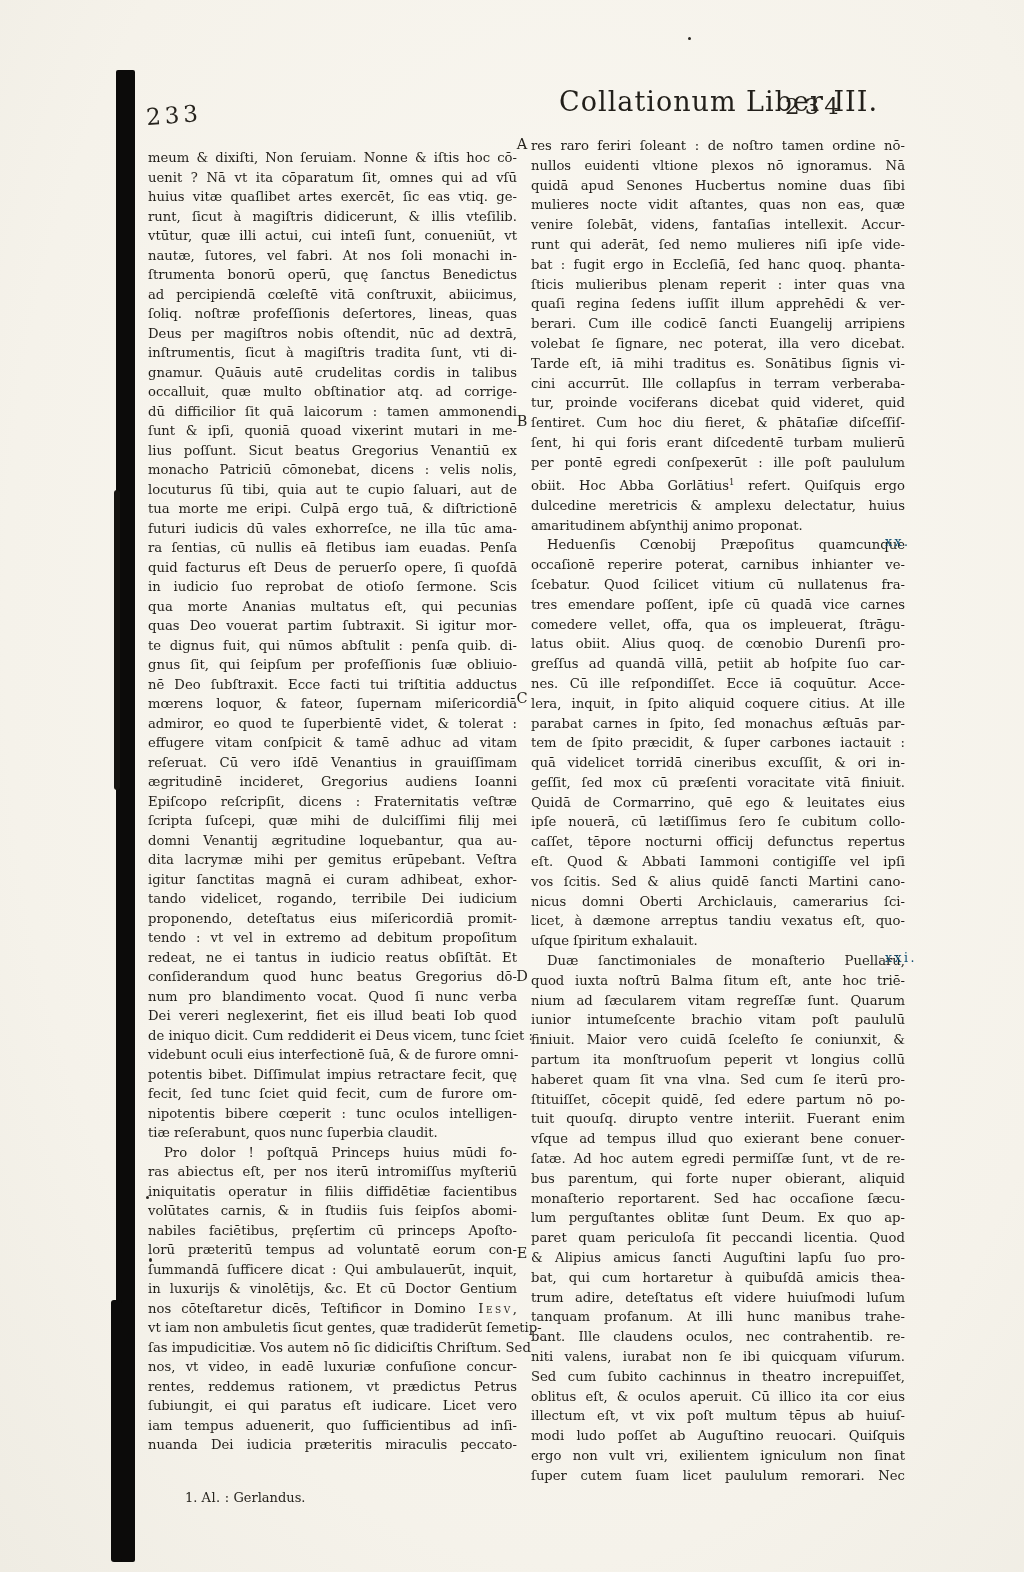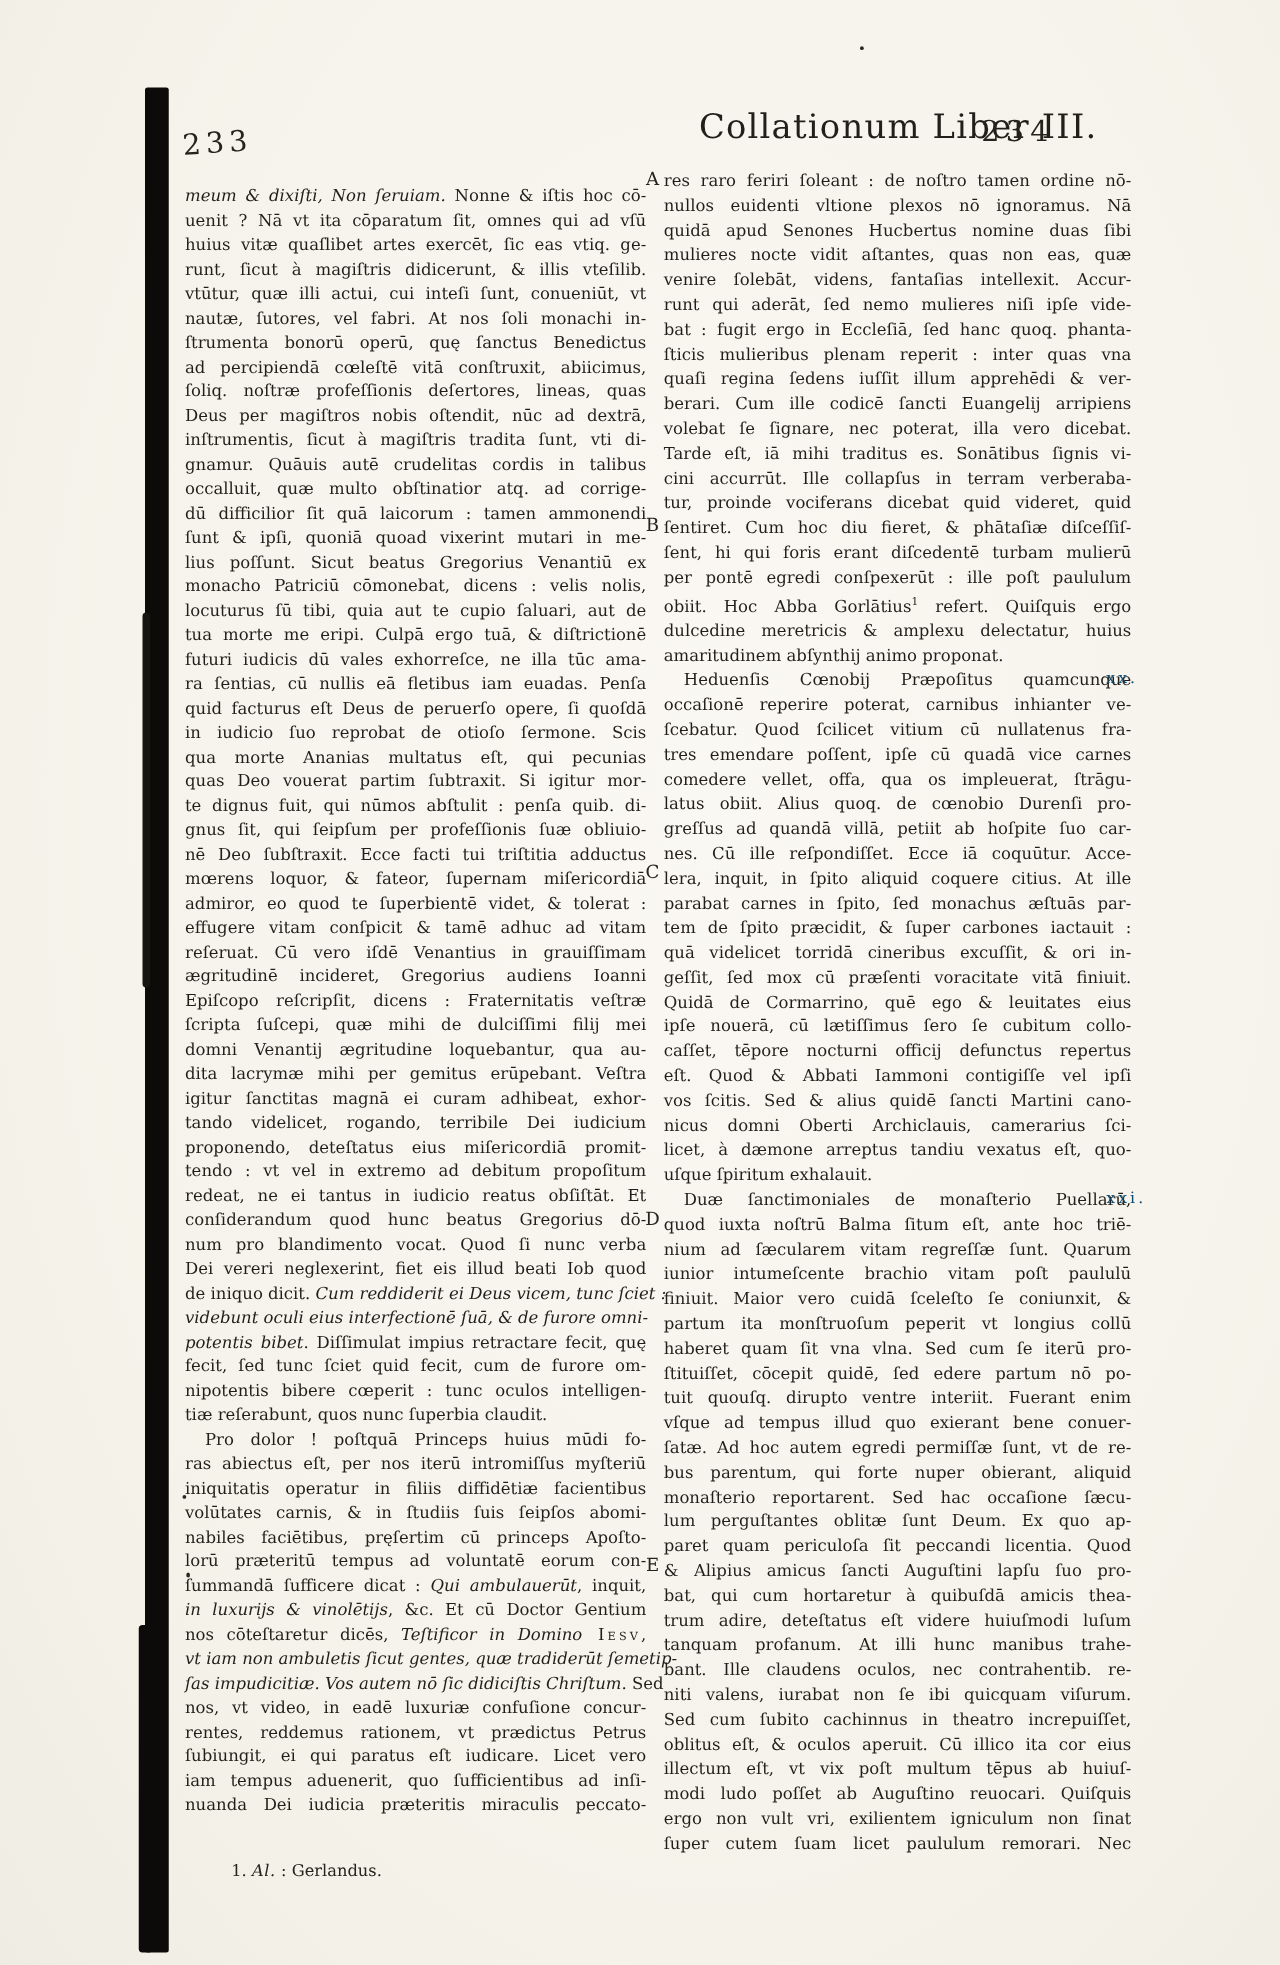--- a/index.html
+++ b/index.html
@@ -19,21 +19,21 @@
   #pn-left{left:146px;top:102px;transform:rotate(-4deg);}
   #pn-right{left:785px;top:93px;letter-spacing:5px;}
   #title{position:absolute;left:148px;top:86px;width:730px;text-align:right;font-size:27px;letter-spacing:1px;color:#221f1a;}
 
   .col{position:absolute;font-size:13.2px;}
   #left-col{left:148px;top:148px;width:369px;line-height:19.5px;}
   #right-col{left:531px;top:136px;width:374px;line-height:19.8px;}
   .tline{white-space:nowrap;text-align:justify;text-align-last:justify;}
   .tline.pend{text-align-last:left;}
   .tline.ind{text-indent:16px;}
-  .sg-i{font-style:italic;}
+  .sg-i{}
   .sg-sc{font-variant:small-caps;letter-spacing:2.5px;}
   .sg-sup{vertical-align:super;font-size:8.5px;}
 
   .gletter{position:absolute;left:511px;width:22px;text-align:center;font-size:14.5px;color:#26231d;}
   .chnum{position:absolute;left:885px;width:48px;font-size:12.5px;letter-spacing:2.5px;color:#0c4a6e;}
 
   #footnote{position:absolute;left:185px;top:1490px;font-size:13px;color:#26231d;}
   #footnote .sg-i{letter-spacing:0.5px;}
 
   .speck{position:absolute;background:#2a2722;border-radius:50%;}

